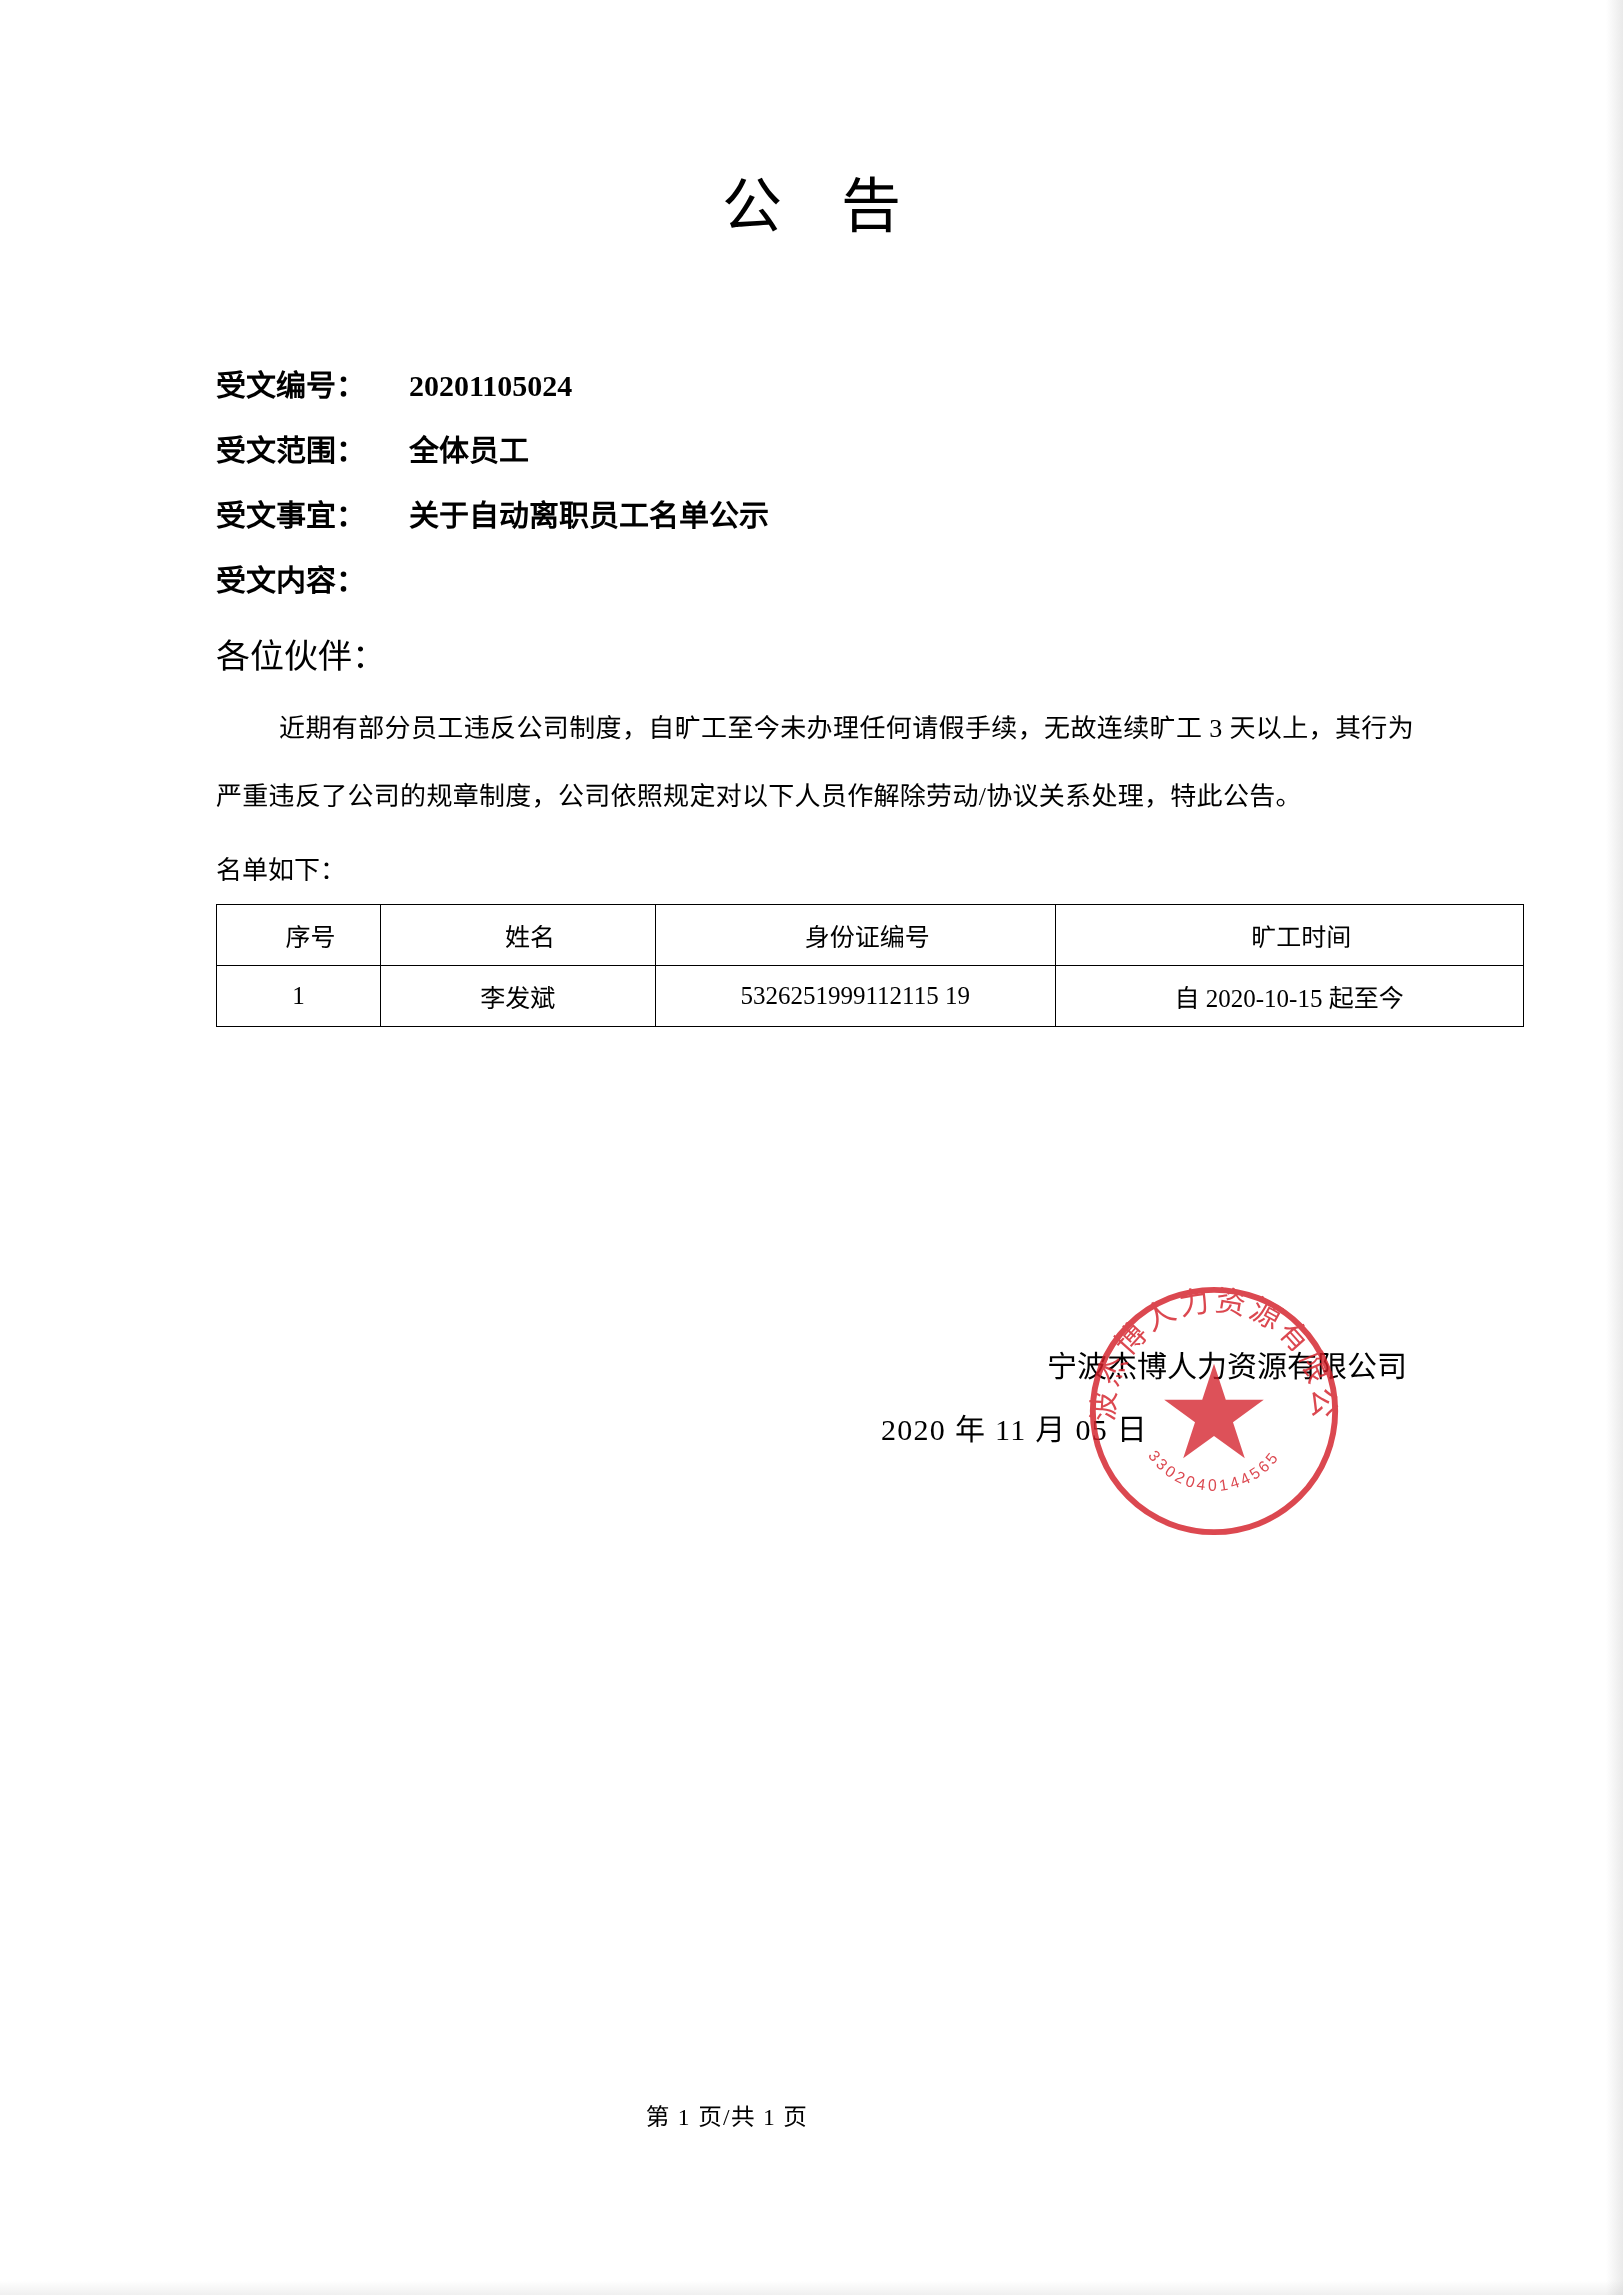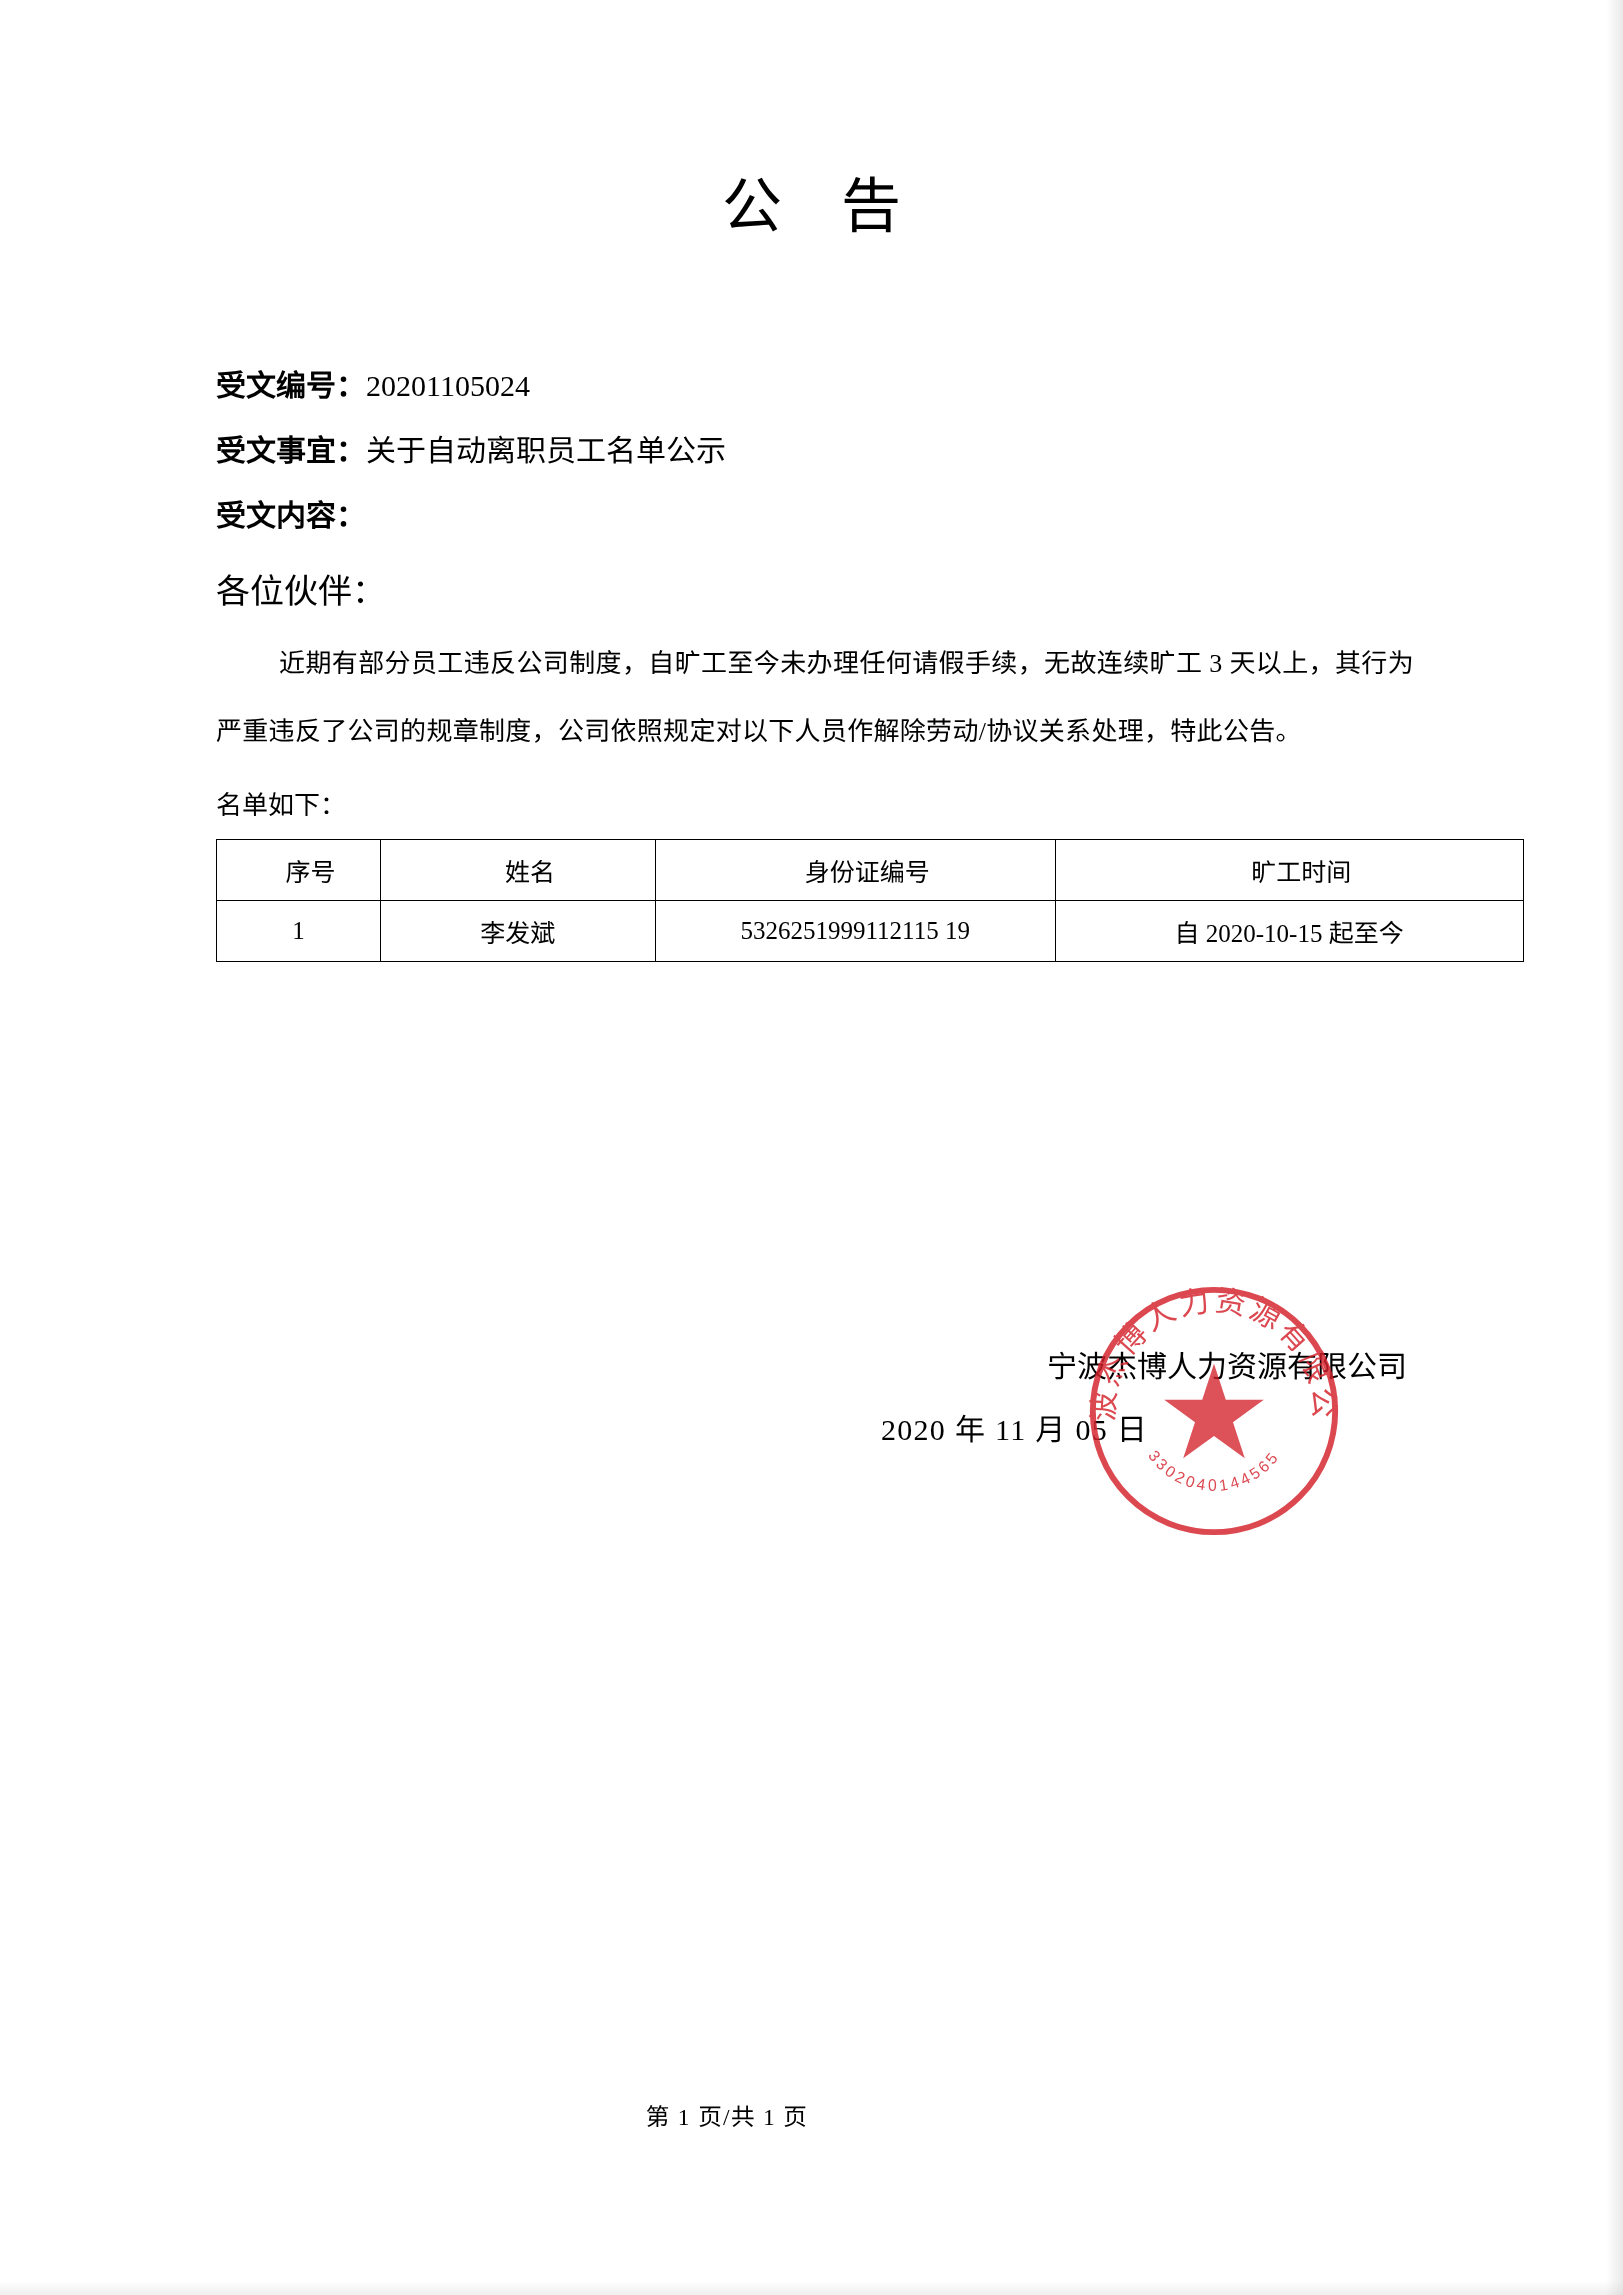--- a/index.html
+++ b/index.html
@@ -69,21 +69,22 @@
   .field-line {
     font-size: 30px;
     line-height: 65px;
     white-space: nowrap;
   }
   .field-label {
     font-weight: bold;
     text-align: right;
   }
   .field-value {
-    font-weight: normal;
+    font-weight: bold;
+    margin-left: 43px;
   }
 
   .para-lead {
     font-size: 34px;
     line-height: 65px;
     margin-top: 10.5px;
   }
 
   .body-para {
     font-size: 26px;
@@ -170,20 +171,23 @@
   <div class="sheet"></div>
 
   <div class="title">公 告</div>
 
   <div class="content">
 
     <div class="field-line">
       <span class="field-label">受文编号：</span><span class="field-value">20201105024</span>
     </div>
 
+    <div class="field-line">
+      <span class="field-label">受文范围：</span><span class="field-value">全体员工</span>
+    </div>
 
     <div class="field-line">
       <span class="field-label">受文事宜：</span><span class="field-value">关于自动离职员工名单公示</span>
     </div>
 
     <div class="field-line">
       <span class="field-label">受文内容：</span><span class="field-value"></span>
     </div>
 
     <div class="para-lead">各位伙伴：</div>

